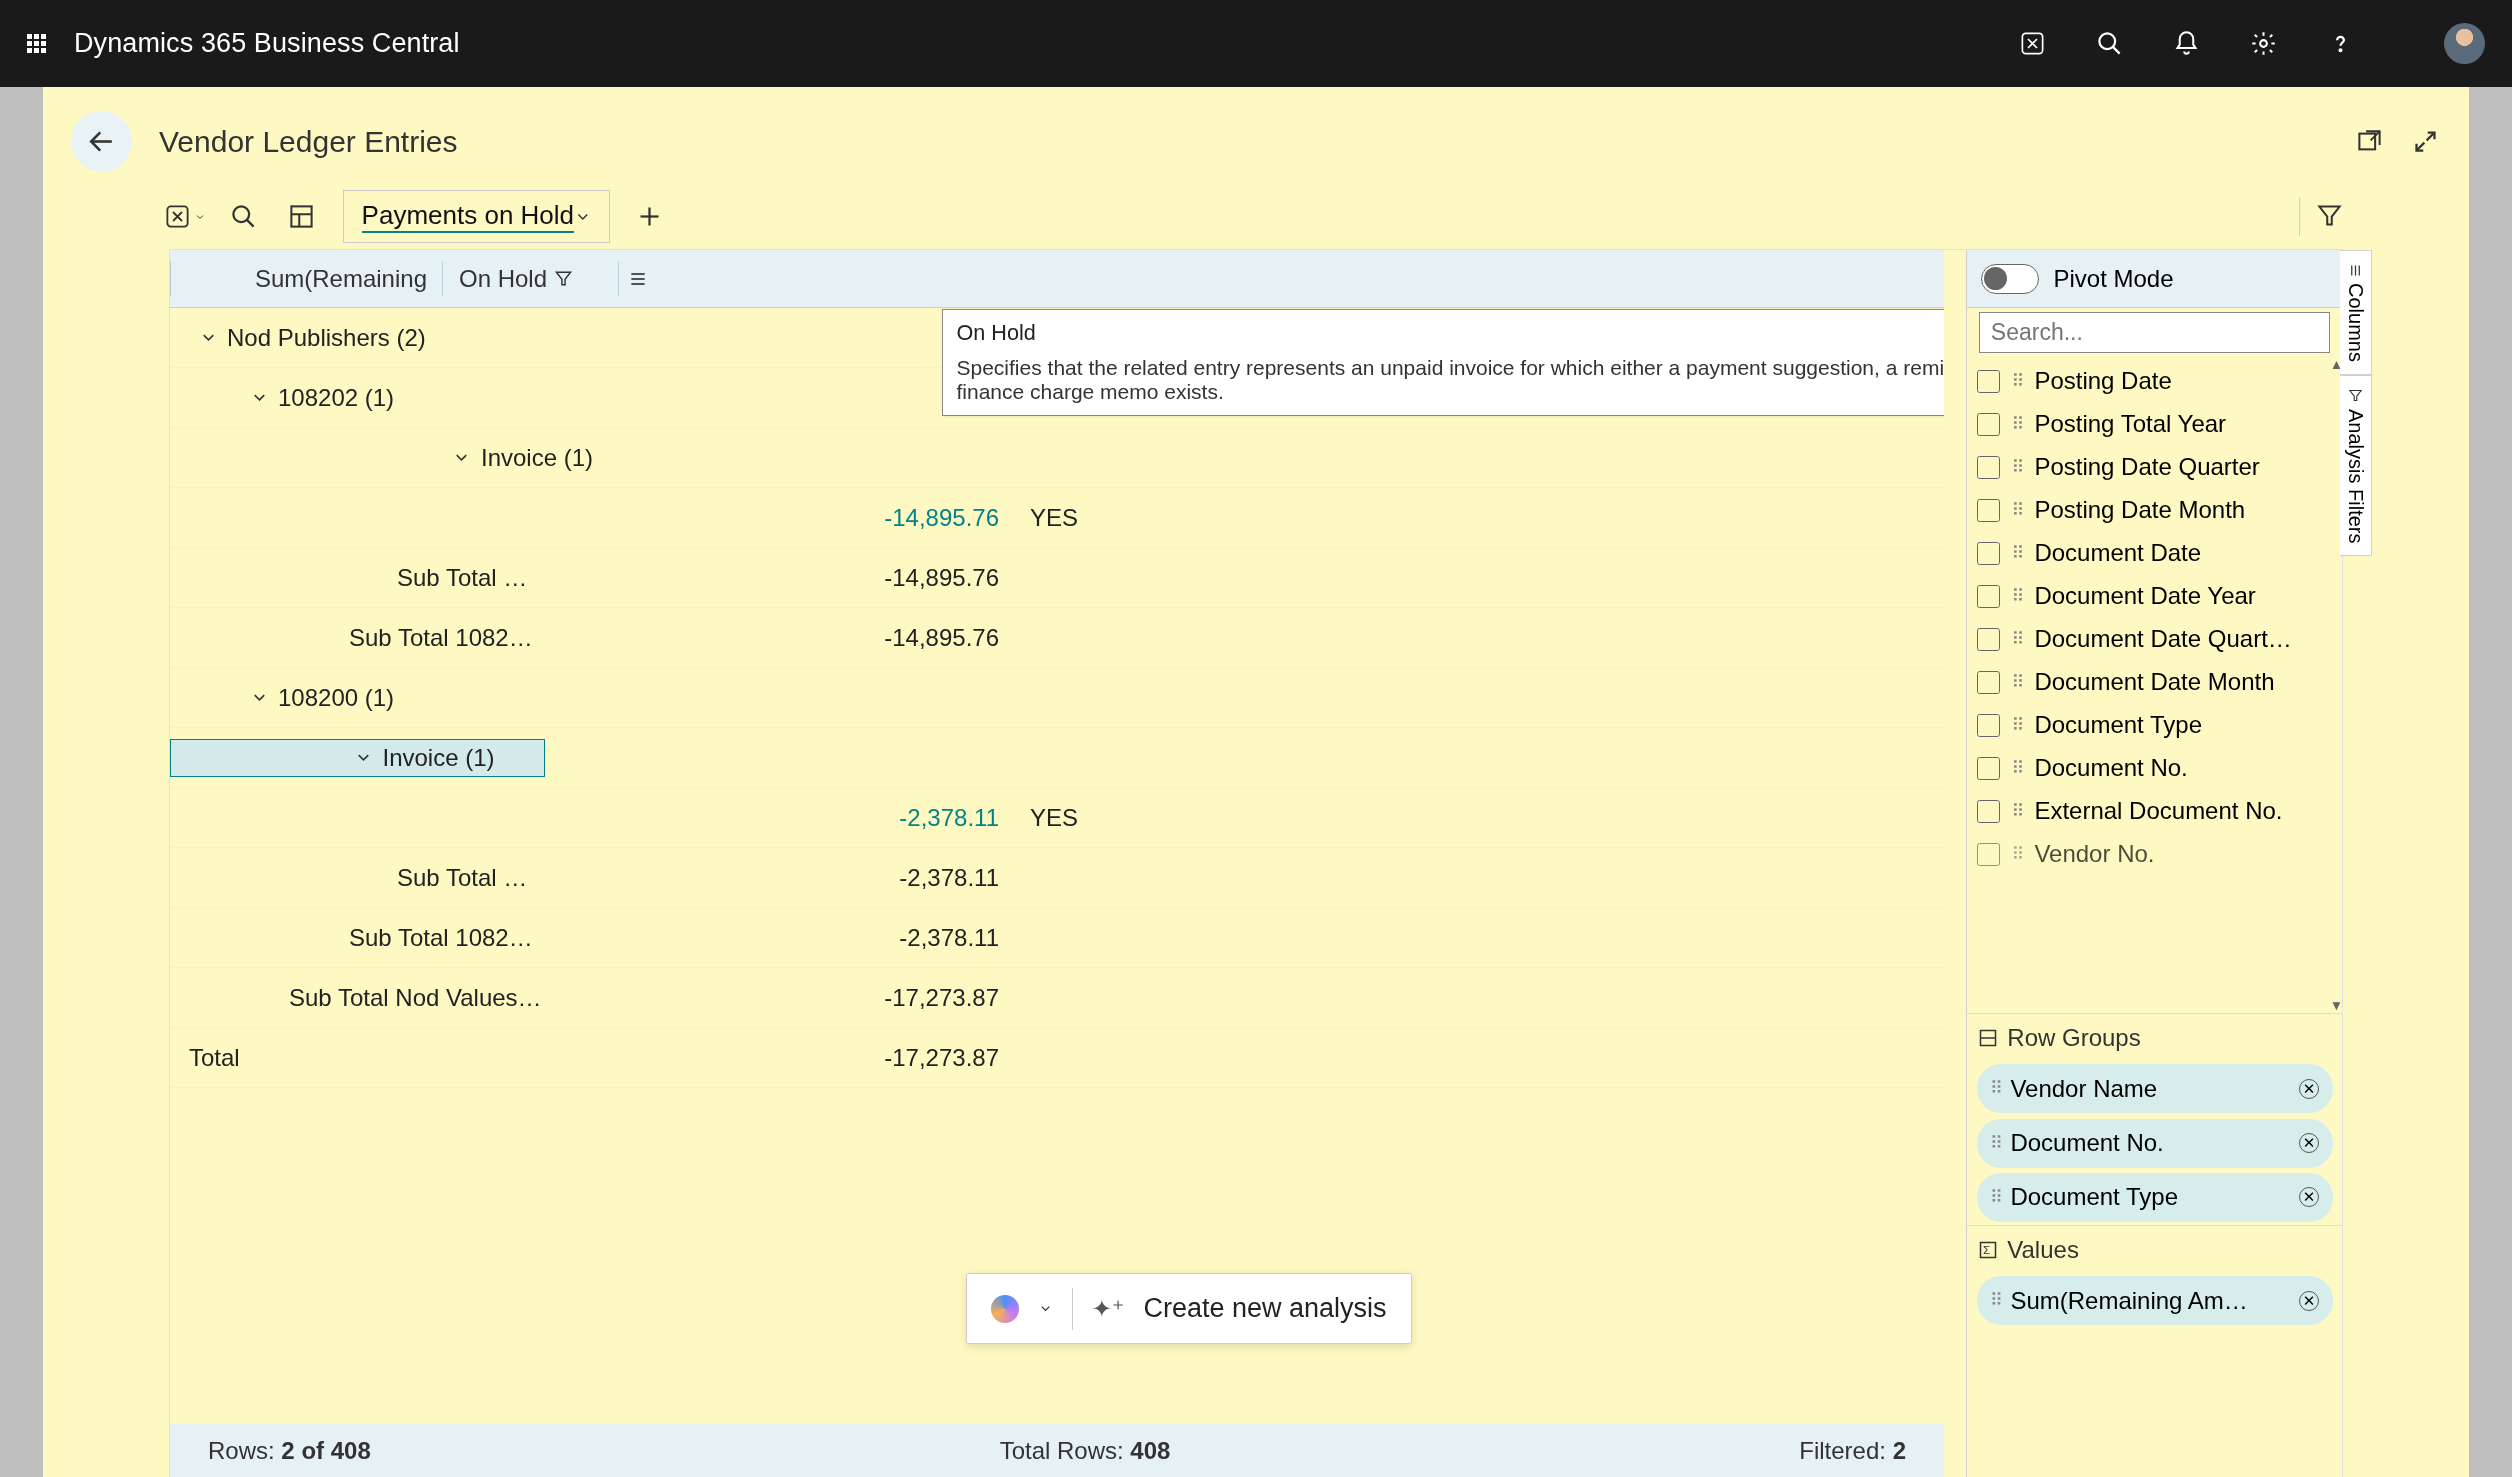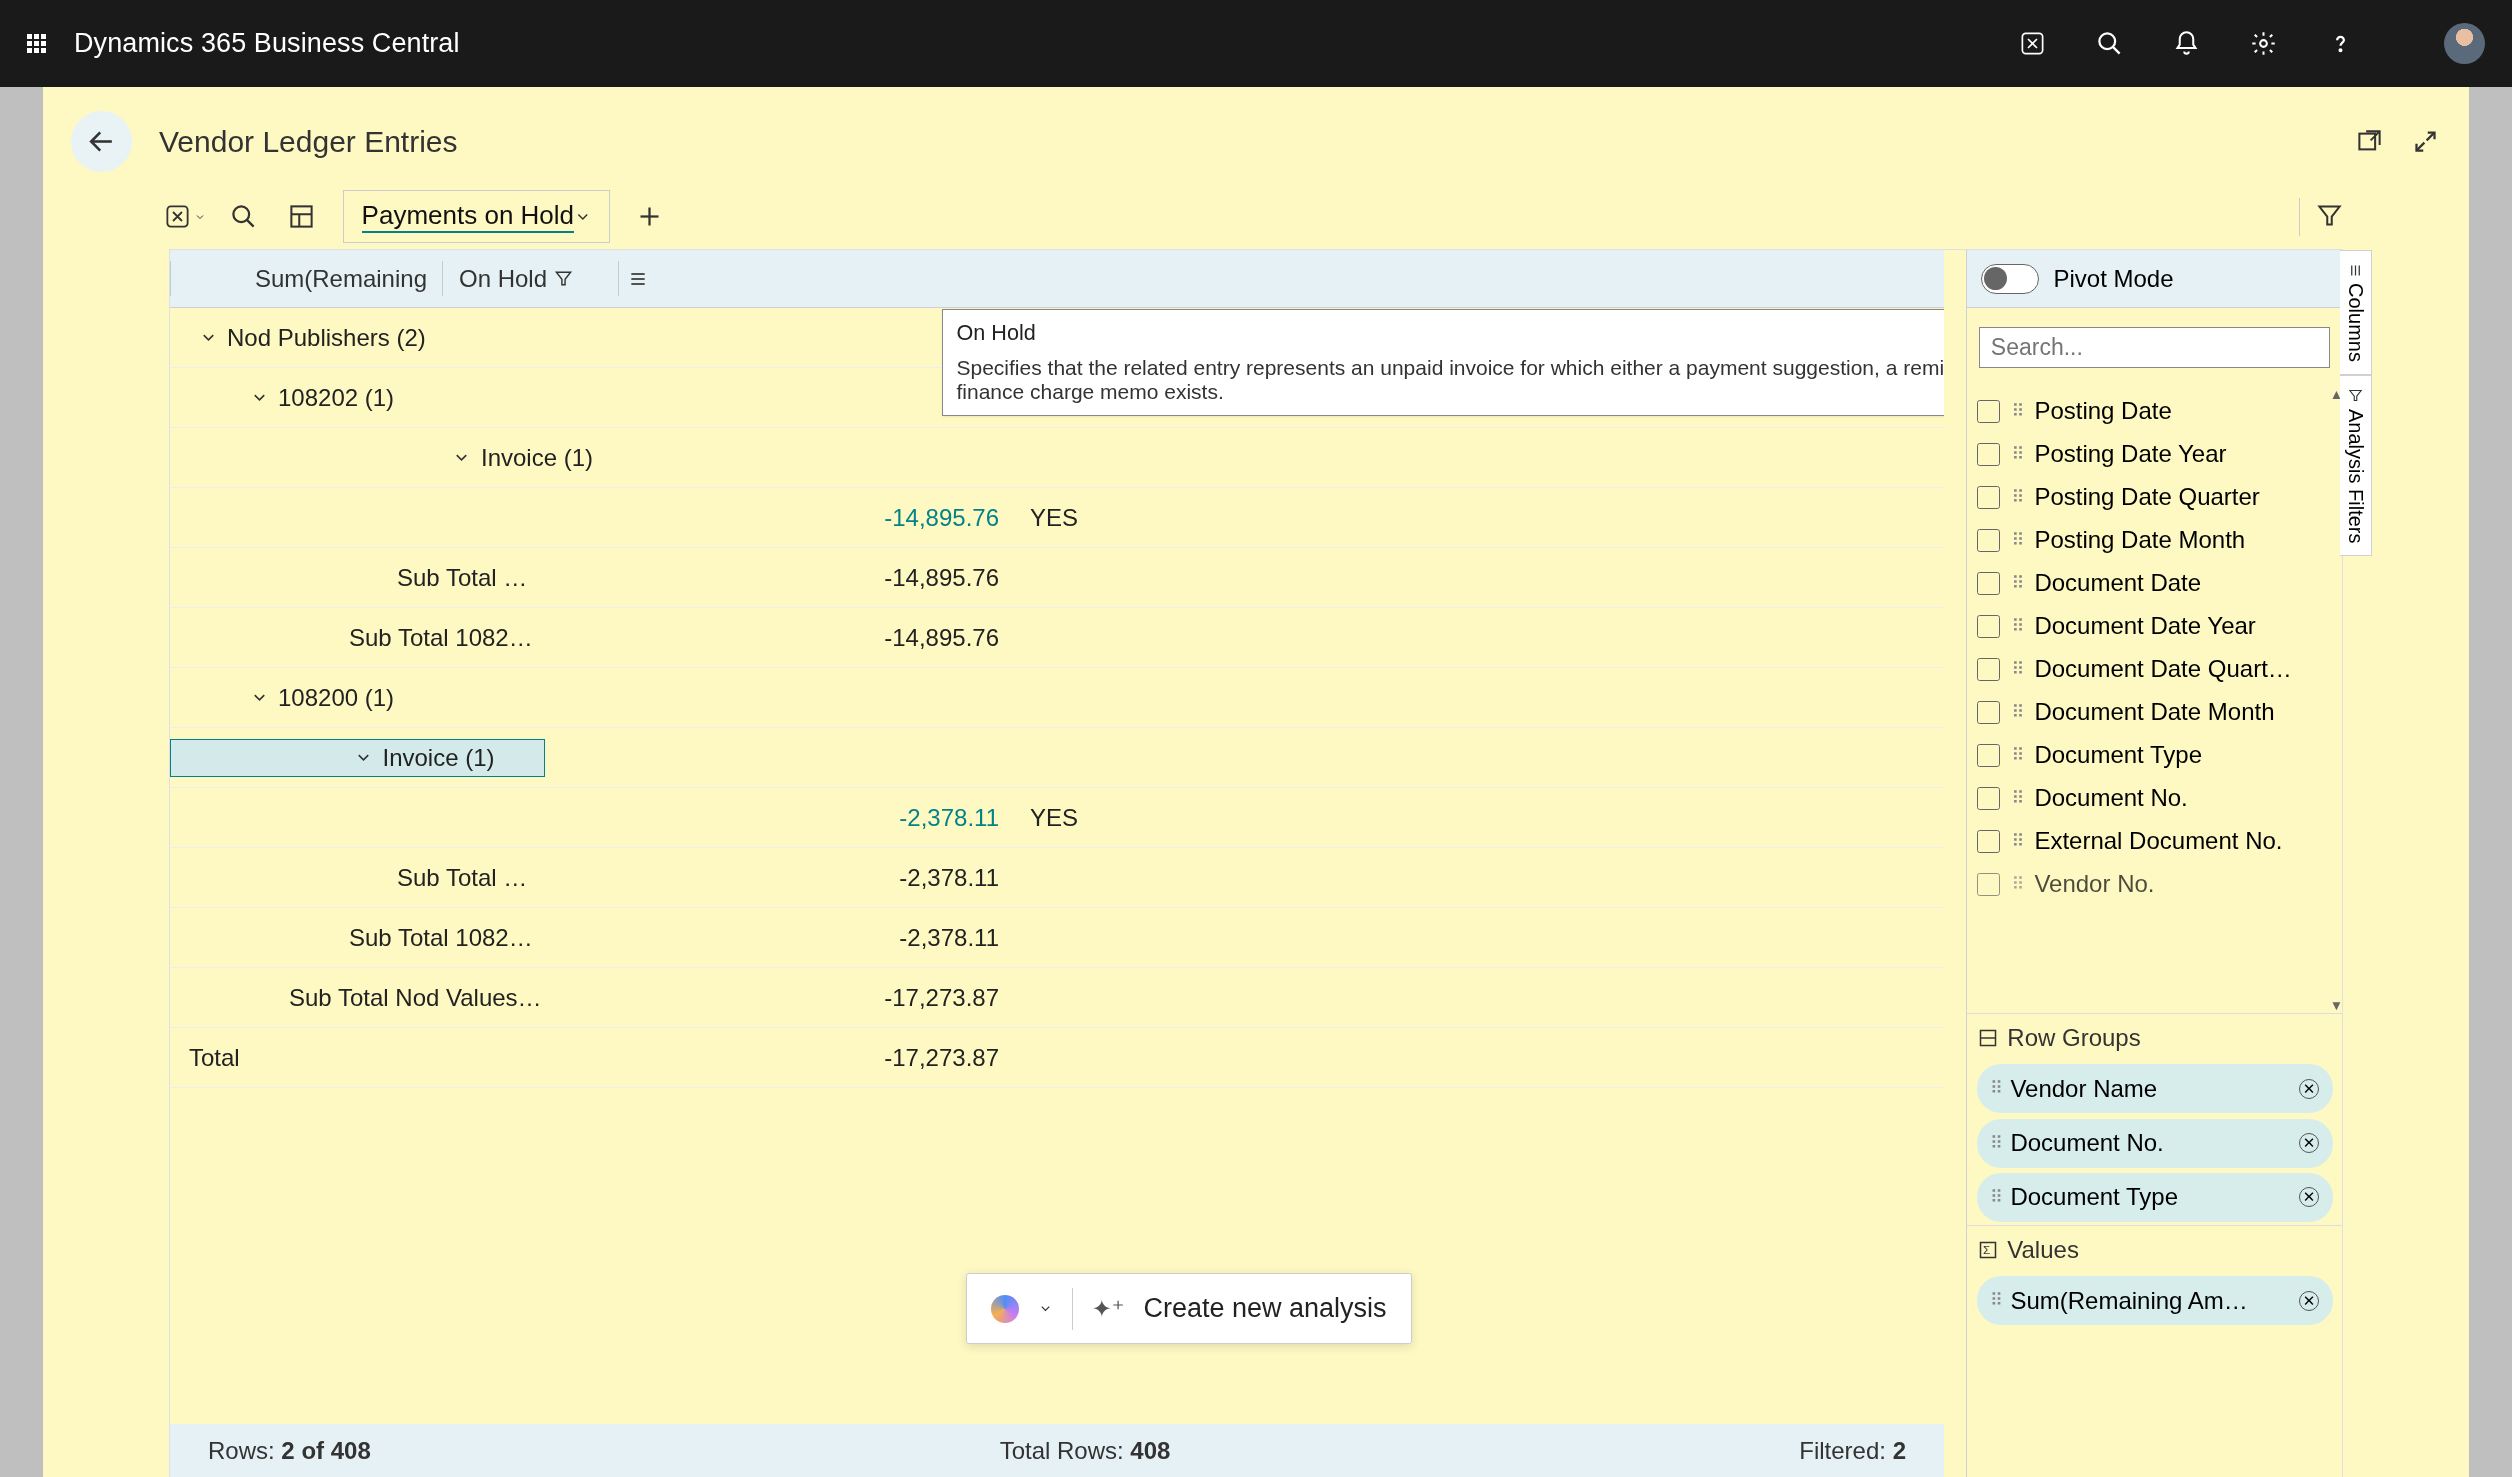--- a/index.html
+++ b/index.html
@@ -71,21 +71,21 @@
 
 .tooltip { position:absolute; left:772px; top:0.7px; width:1172px; background:#fff; border:0.7px solid #888; box-shadow: 1.4px 1.4px 2.7px rgba(0,0,0,0.15); z-index:50; padding:10.8px 13.5px; font-size:21.6px; }
 .tooltip .tt-title { font-weight:500; margin-bottom:9.5px; }
 .tooltip .tt-body { color:#333; font-size:21px; }
 
 
 .side-panel { width:376px; border-left:0.7px solid #d0d0d0; display:flex; flex-direction:column; font-size:24px; position:relative;margin-left:22px; }
 .side-panel .pivot-row { display:flex; align-items:center; height:58px; background:#e5f1f4; padding:0 13.5px; gap:15px; border-bottom:0.7px solid #d0d0d0; }
 .toggle { width:58px; height:30px; border-radius:15px; border:1.4px solid #666; position:relative; background:#fff; }
 .toggle .knob { position:absolute; width:23px; height:23px; border-radius:50%; background:#666; top:2px; left:2.7px; }
-.search-row { padding:19px 12px; }
+.search-row { padding:4px 12px; }
 .search-row input { width:100%; height:41px; border:0.7px solid #888; font-size:23px; padding:0 10.8px; }
 .cols-list { flex:1; overflow:auto; padding:2.7px 9.5px; position:relative; }
 .cols-list::-webkit-scrollbar { width:10.8px; }
 .col-item { display:flex; align-items:center; height:43px; gap:12px; }
 .chk { width:23px; height:23px; border:1.4px solid #666; border-radius:2.7px; }
 .drag-dots { color:#888; letter-spacing:-2px; font-size:17.6px; }
 .section-hdr { display:flex; align-items:center; gap:9.5px; height:49px; padding:0 10.8px; border-top:0.7px solid #ddd; color:#333; font-size:24px; }
 .pill-item { display:flex; align-items:center; height:49px; margin:2.7px 9.5px; background:#d6edec; border-radius:24px; padding:0 13.5px; gap:9.5px; }
 .pill-item .pill-label { flex:1; }
 .remove-x { width:20px; height:20px; border:1.4px solid #555; border-radius:50%; display:flex; align-items:center; justify-content:center; font-size:15px; }
@@ -406,21 +406,21 @@
             <div class="cols-list">
               <div class="scroll-cue top">▲</div>
               <div class="col-item">
                   <div class="chk"></div>
                   <span class="drag-dots">⠿</span>
                   <span>Posting Date</span>
                 </div>
               <div class="col-item">
                   <div class="chk"></div>
                   <span class="drag-dots">⠿</span>
-                  <span>Posting Date Year</span>
+                  <span>Posting Total Year</span>
                 </div>
               <div class="col-item">
                   <div class="chk"></div>
                   <span class="drag-dots">⠿</span>
                   <span>Posting Date Quarter</span>
                 </div>
               <div class="col-item">
                   <div class="chk"></div>
                   <span class="drag-dots">⠿</span>
                   <span>Posting Date Month</span>

